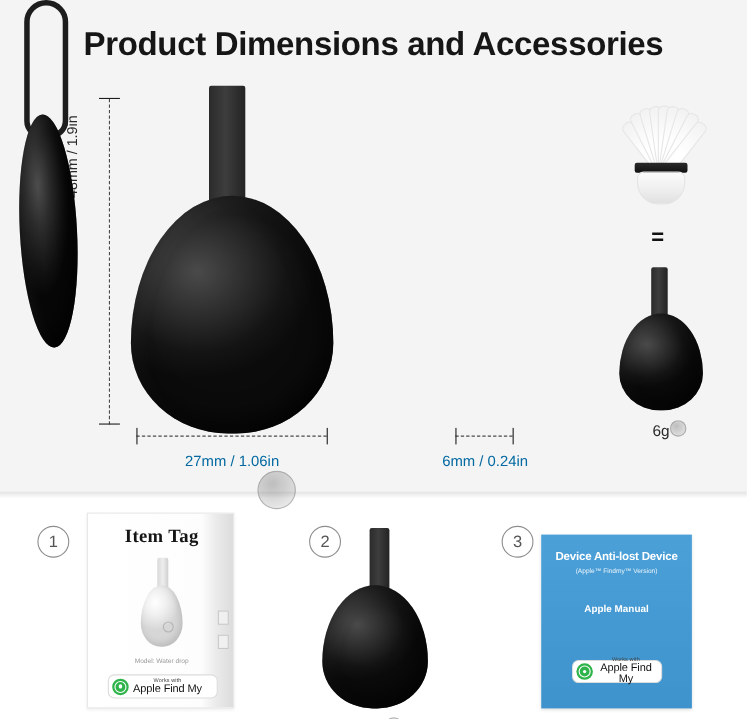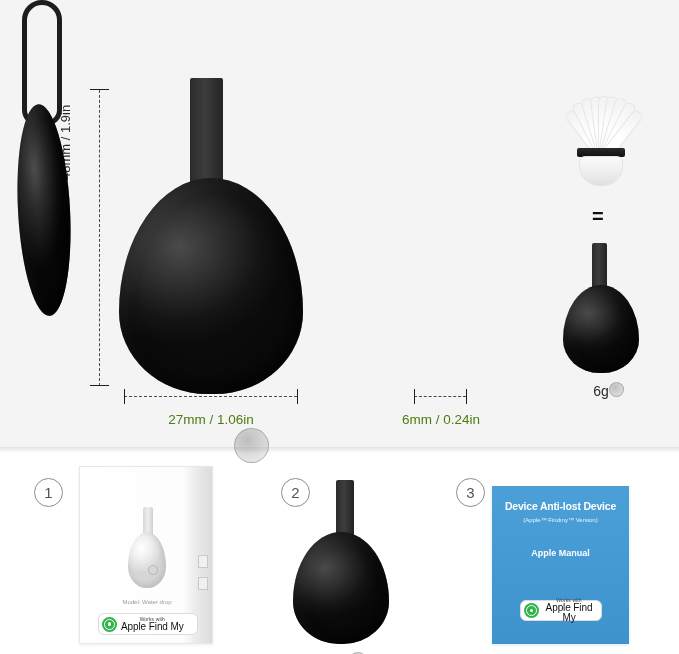--- a/index.html
+++ b/index.html
@@ -102,21 +102,21 @@
   .dim-v-cap.bot{top:385px;}
   .dim-v-label{
     position:absolute;left:58px;top:180px;
     font-size:13px;color:#2a2a2a;
     transform:rotate(-90deg);transform-origin:left top;
     white-space:nowrap;
   }
 
   .dim-h{position:absolute;height:1px;border-top:1px dashed #4a4a4a;}
   .dim-h-cap{position:absolute;width:0;border-left:1.6px solid #1d1d1d;height:15px;}
-  .dim-h-label{position:absolute;font-size:13.5px;color:#4d7c0f;white-space:nowrap;text-align:center;}
+  .dim-h-label{position:absolute;font-size:13.5px;color:#0369a1;white-space:nowrap;text-align:center;}
 
   #dim-w-main{left:124px;top:396px;width:173px;}
   #dim-w-main-cap-l{left:124px;top:389px;}
   #dim-w-main-cap-r{left:297px;top:389px;}
   #dim-w-main-label{left:104px;top:412px;width:214px;}
 
   #dim-w-side{left:414px;top:396px;width:52px;}
   #dim-w-side-cap-l{left:414px;top:389px;}
   #dim-w-side-cap-r{left:466px;top:389px;}
   #dim-w-side-label{left:370px;top:412px;width:142px;}
@@ -256,20 +256,21 @@
 </style>
 </head>
 <body>
 
 <div id="infographic">
 
   <div class="top-section"></div>
   <div class="section-divider"></div>
   <div class="bottom-section"></div>
 
+  <div class="page-title">Product Dimensions and Accessories</div>
 
   <div class="dim-v"></div>
   <div class="dim-v-cap top"></div>
   <div class="dim-v-cap bot"></div>
   <div class="dim-v-label">48mm / 1.9in</div>
 
   <div class="tag-front" id="tag-main">
     <div class="tag-strap"></div>
     <div class="tag-body">
       <div class="tag-button"></div>
@@ -314,20 +315,21 @@
     <div class="tag-body">
       <div class="tag-button"></div>
     </div>
   </div>
 
   <div class="weight-label">6g</div>
 
   <div class="num-circle" id="num-1">1</div>
 
   <div id="retail-box">
+    <div class="box-title">Item Tag</div>
     <div class="box-tag">
       <div class="box-tag-strap"></div>
       <div class="box-tag-body"></div>
       <div class="box-tag-btn"></div>
     </div>
     <div class="box-model">Model: Water drop</div>
     <div class="box-side-slots">
       <div class="box-slot"></div>
       <div class="box-slot"></div>
     </div>

